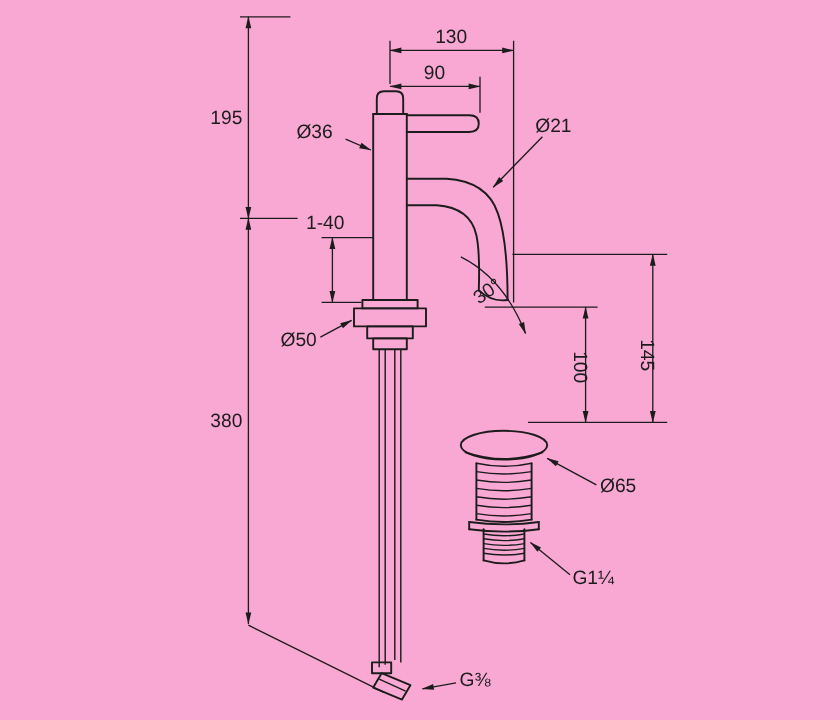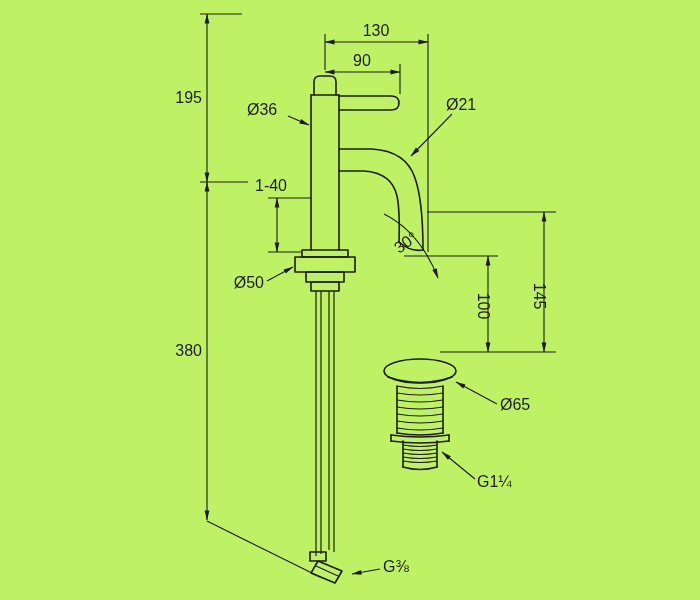--- a/index.html
+++ b/index.html
@@ -1,16 +1,16 @@
 <!DOCTYPE html>
 <html><head>
 <meta charset="utf-8">
 <style>
   html,body{margin:0;padding:0;background:#ffffff;}
-  .stage{width:700px;height:600px;position:relative;background:#bef264;overflow:hidden;}
+  .stage{width:700px;height:600px;position:relative;background:#f9a8d4;overflow:hidden;}
   svg{display:block;}
   text{font-family:"Liberation Sans","DejaVu Sans",sans-serif;font-size:16px;fill:#1c1c1c;}
   .obj{stroke:#1c1c1c;stroke-width:1.6;fill:none;stroke-linecap:round;stroke-linejoin:round;}
   .thin{stroke:#1c1c1c;stroke-width:1.2;fill:none;}
   .dim{stroke:#1c1c1c;stroke-width:1.1;fill:none;}
 </style>
 </head>
 <body>
 
 <div class="stage">

